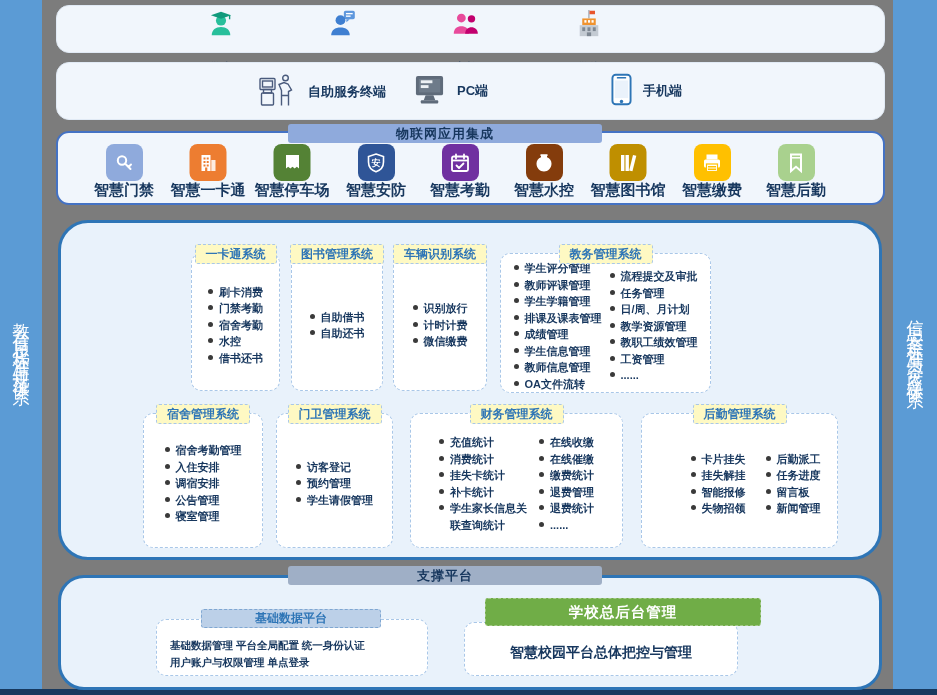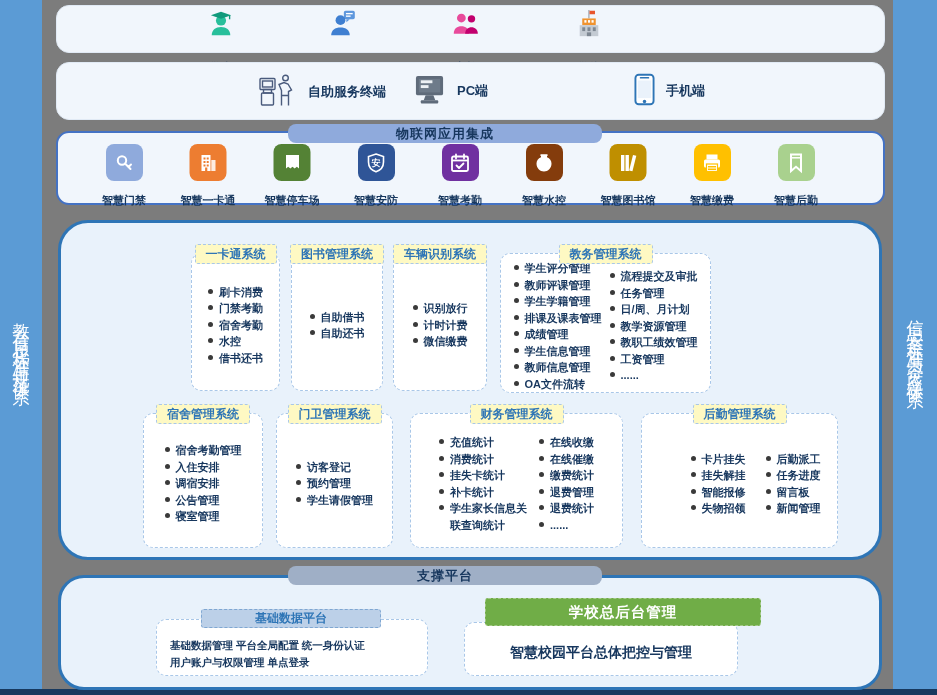--- a/index.html
+++ b/index.html
@@ -18,38 +18,38 @@
          border:1px solid #E1EAF5;box-sizing:border-box;}
   .panel-users{top:5px;height:48px;}
   .panel-terminals{top:62px;height:58px;}
   .panel-iot{top:131px;height:74px;border:2px solid #4472C4;}
   .panel-core{left:58px;top:220px;width:824px;height:340px;border:3px solid #2E75B6;
               border-radius:30px;background:#E9F2FB;}
   .panel-support{left:58px;top:575px;width:824px;height:115px;border:3px solid #2E75B6;
                  border-radius:26px;background:#E9F2FB;}
   
   .bar{position:absolute;left:288px;width:314px;height:19px;display:flex;align-items:center;
-       justify-content:center;font-size:13px;font-weight:bold;color:#17375E;border-radius:8px;
+       justify-content:center;font-size:13px;font-weight:bold;color:#17375E;border-radius:3px;
        z-index:6;letter-spacing:1px;}
   .bar-iot{top:124px;background:#8FAADC;}
   .bar-core{top:211px;background:#2EA0D5;}
   .bar-support{top:566px;background:#9FAFC6;}
   
   .user-item{position:absolute;top:4px;transform:translateX(-50%);display:flex;
              flex-direction:column;align-items:center;}
   .user-item .lbl{font-size:11px;color:#17375E;margin-top:19px;font-weight:600;}
   
   .term-item{position:absolute;top:50%;transform:translateY(-50%);display:flex;
              align-items:center;gap:11px;font-size:13px;font-weight:bold;color:#17375E;}
   
   .iot-item{position:absolute;top:11px;transform:translateX(-50%);display:flex;
             flex-direction:column;align-items:center;}
   .iot-icon{width:37px;height:37px;border-radius:8px;display:flex;align-items:center;
             justify-content:center;}
-  .iot-item .lbl{font-size:11px;color:#17375E;margin-top:12px;white-space:nowrap;font-weight:600;}
+  .iot-item .lbl{font-size:15px;color:#17375E;margin-top:0;white-space:nowrap;font-weight:600;}
   
   .box{position:absolute;background:#fff;border:1.6px dashed #A9C7E8;border-radius:10px;
        box-sizing:border-box;}
   .box-title{position:absolute;top:-10px;left:50%;transform:translateX(-50%);background:#fef9c3;
              border:1.6px dashed #A9C7E8;border-radius:3px;padding:1px 10px;font-size:12px;
              font-weight:bold;color:#2E75B6;white-space:nowrap;line-height:1.35;z-index:2;}
   .box-body{display:flex;height:100%;align-items:center;justify-content:center;
             padding:12px 5px 6px;box-sizing:border-box;}
   .cols{gap:8px;align-items:center;}
   ul.items{list-style:none;margin:0;padding:0;}
@@ -164,21 +164,21 @@
             <rect x="3" y="2" width="28" height="20" rx="2" fill="#5F6B7A"></rect>
             <rect x="6" y="5" width="22" height="14" fill="#6E7B8A"></rect>
             <rect x="8" y="6.5" width="12" height="3" fill="#EDF1F5"></rect>
             <rect x="8" y="11.5" width="8" height="3" fill="#EDF1F5"></rect>
             <path d="M13 22h8l2 5H11z" fill="#5F6B7A"></path>
             <rect x="8" y="27" width="18" height="3.5" rx="1" fill="#5F6B7A"></rect>
           </svg>
       </span>
       <span>PC端</span>
     </div>
-    <div class="term-item" style="left:541px;padding-left:36px;">
+    <div class="term-item" style="left:518px;padding-left:36px;">
       <span>
         <svg width="21" height="33" viewBox="0 0 22 34">
             <rect x="1.5" y="1.5" width="19" height="31" rx="3.5" fill="#fff" stroke="#2E75B6" stroke-width="2"></rect>
             <rect x="6" y="3.8" width="10" height="1.8" rx="0.9" fill="#2E75B6"></rect>
             <rect x="4" y="7.5" width="14" height="18.5" fill="#EAF2FB"></rect>
             <circle cx="11" cy="29.5" r="1.8" fill="#2E75B6"></circle>
           </svg>
       </span>
       <span>手机端</span>
     </div>

